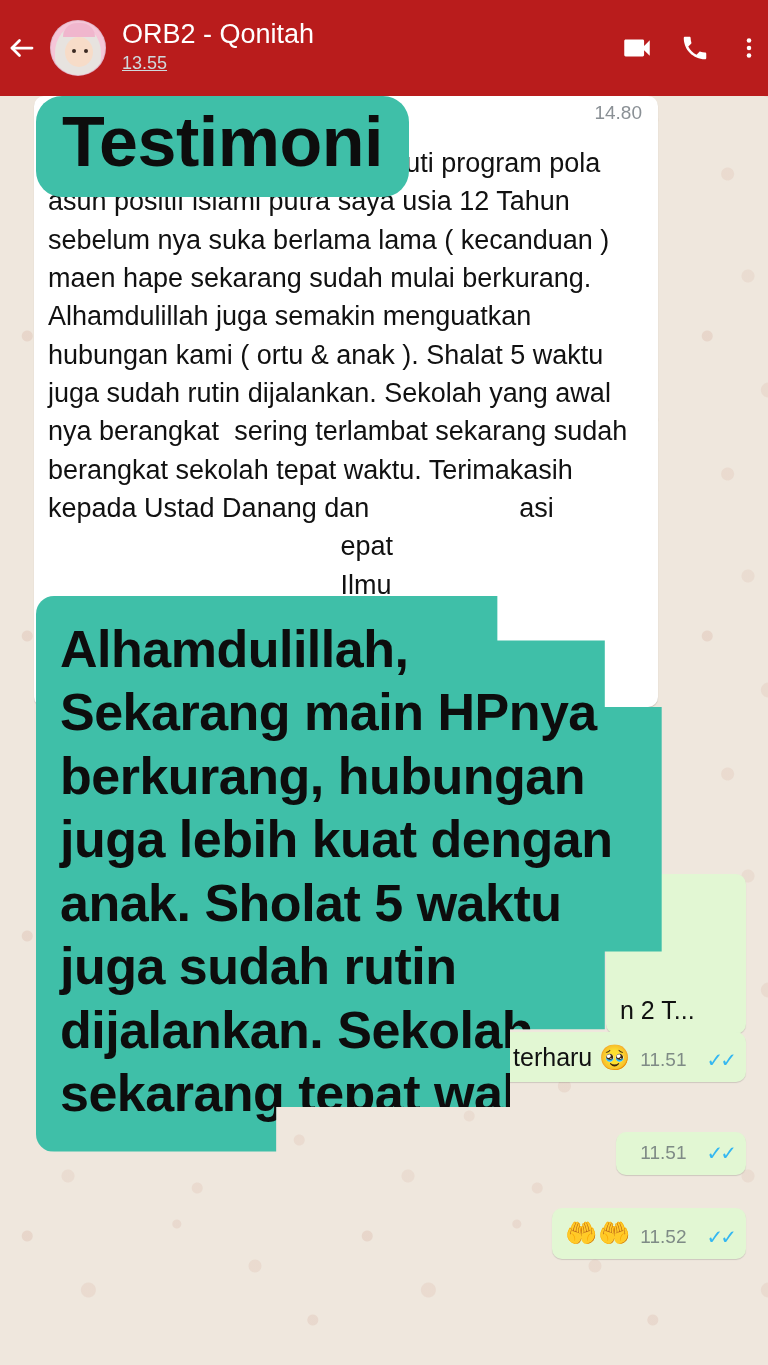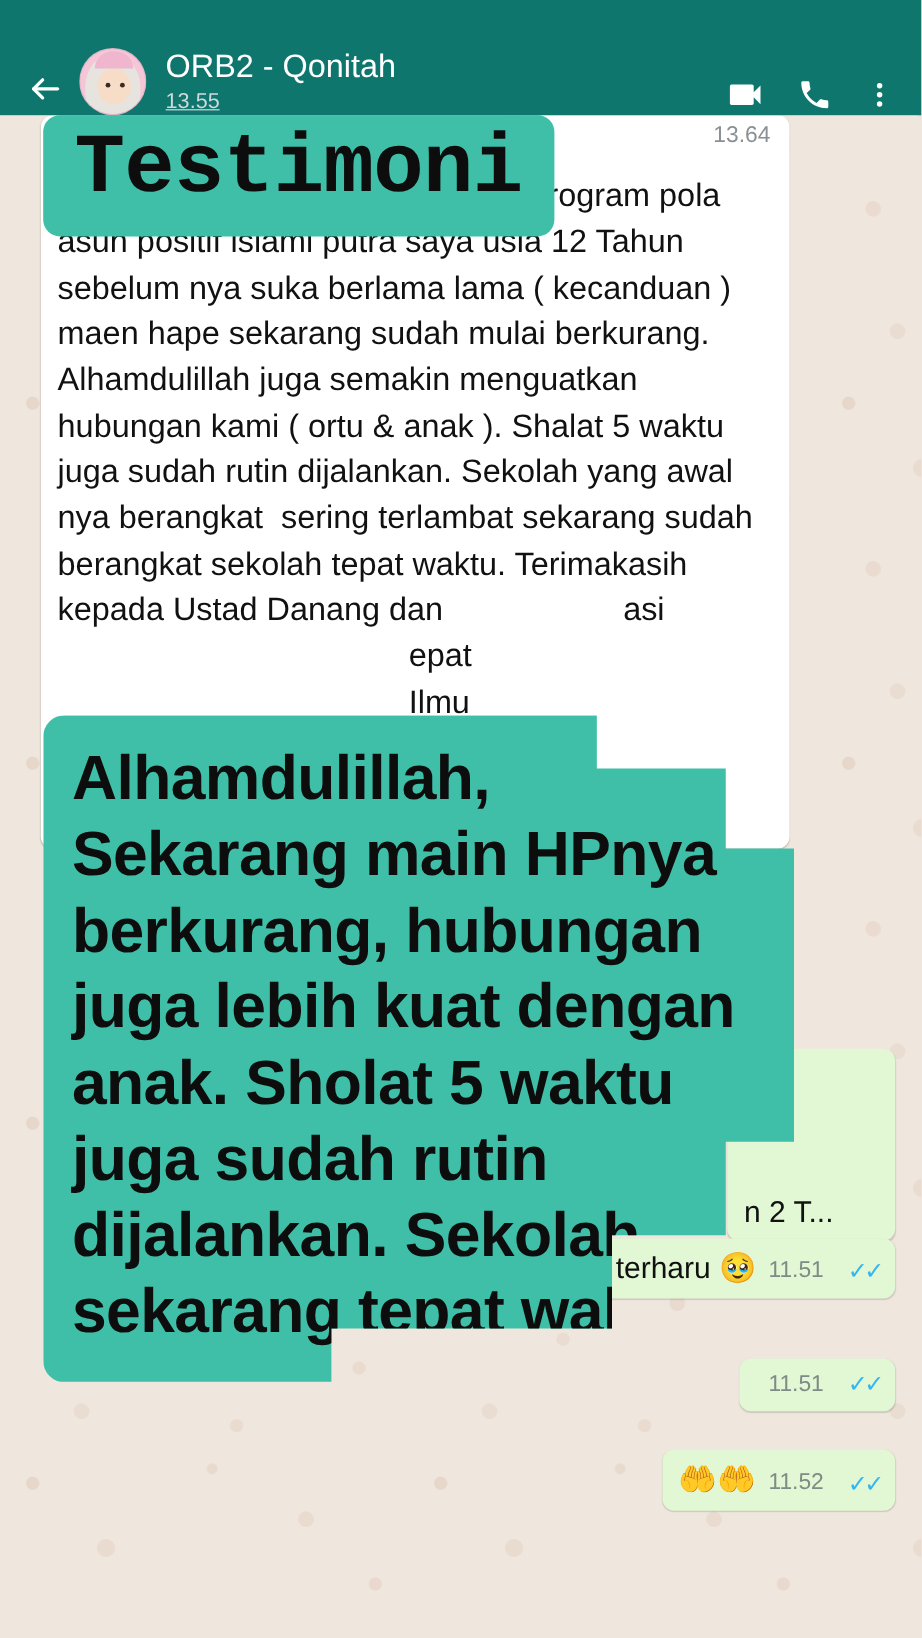--- a/index.html
+++ b/index.html
@@ -36,24 +36,24 @@
       radial-gradient(circle at 20% 92%, rgba(214,176,160,0.20) 0 6px, transparent 7px),
       radial-gradient(circle at 58% 96%, rgba(214,176,160,0.22) 0 5px, transparent 6px);
     background-size: 340px 300px;
   }
 
   
   .header {
     position: absolute;
     top: 0; left: 0; right: 0;
     height: 96px;
-    background: #0f766e;
-    display: flex;
-    align-items: flex-end;
-    padding: 0 16px;
+    background: #b91c1c;
+    display: flex;
+    align-items: center;
+    padding: 0 0;
     z-index: 40;
   }
   .back-arrow {
     width: 44px; height: 44px;
     display: flex; align-items: center; justify-content: center;
     color: #ffffff;
     flex: 0 0 auto;
   }
   .avatar {
     width: 56px; height: 56px;
@@ -193,25 +193,24 @@
     position: absolute;
     background: #3fbfa8;
     color: #0d0d0d;
     font-weight: 800;
     z-index: 30;
   }
   #sticker-testimoni {
     left: 36px;
     top: 96px;
     padding: 6px 26px 14px 26px;
-    border-radius: 14px;
+    border-radius: 26px;
     font-size: 70px;
     line-height: 1.15;
     letter-spacing: -0.5px;
-    font-family: Liberation Mono, monospace;
   }
   #sticker-main {
     left: 36px;
     top: 596px;
     width: 632px;
     padding: 22px 24px 26px 24px;
     border-radius: 18px;
     font-size: 52px;
     line-height: 1.22;
     letter-spacing: -0.5px;
@@ -243,21 +242,21 @@
 </head>
 <body>
 
 <div id="app">
 
   <div class="wallpaper"></div>
 
   <div class="chat-area">
 
     <div class="bubble-in">
-      <span class="msg-time-top">13.64</span>
+      <span class="msg-time-top">14.80</span>
       <div class="msg-text">Alhamdulillah, setelah mengikuti program pola asuh positif islami putra saya usia 12 Tahun sebelum nya suka berlama lama ( kecanduan ) maen hape sekarang sudah mulai berkurang. Alhamdulillah juga semakin menguatkan hubungan kami ( ortu &amp; anak ). Shalat 5 waktu juga sudah rutin dijalankan. Sekolah yang awal nya berangkat  sering terlambat sekarang sudah berangkat sekolah tepat waktu. Terimakasih kepada Ustad Danang dan                    asi
                                        epat
                                        Ilmu
                                   ng kita
                                         a</div>
     </div>
 
     <div class="bubble-out" id="out1">
       <span class="btext">n
 2 T...</span>

